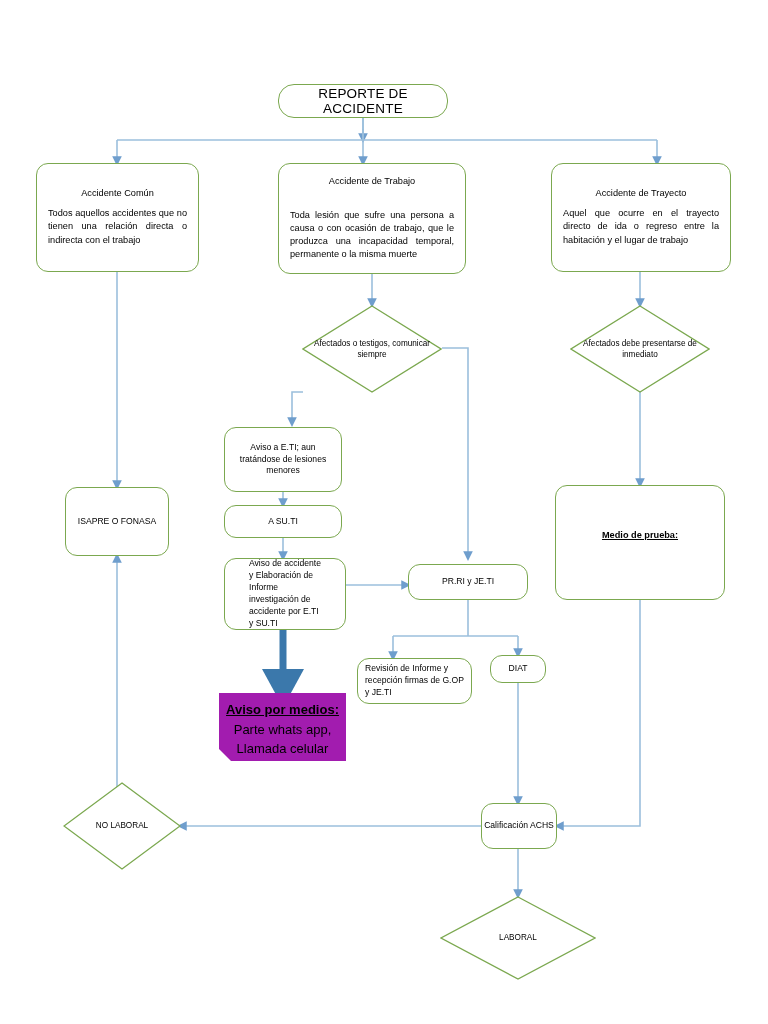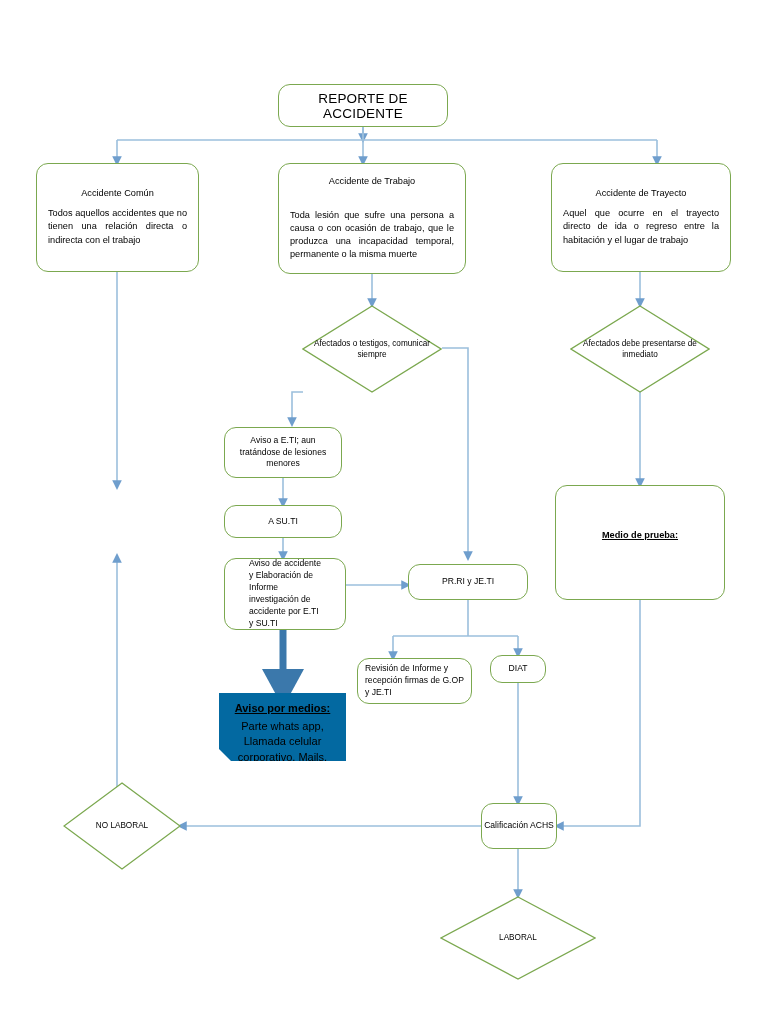--- a/index.html
+++ b/index.html
@@ -70,22 +70,22 @@
     margin:0;
     padding-left:40px;
     font-size:8.4px;
     line-height:1.5;
   }
   .proof-list li{margin:0;padding:0;}
   .proof-list li.just{text-align:justify;}
 
   .yellow{
     position:absolute;
-    background:#0369a1;
-    font-size:11px;
+    background:#a21caf;
+    font-size:13px;
     text-align:center;
     line-height:1.42;
     box-sizing:border-box;
     padding:8px 6px 8px 6px;
     
     clip-path:polygon(0 0, 100% 0, 100% 100%, 12px 100%, 0 calc(100% - 12px));
   }
   .yellow b{
     text-decoration:underline;
     font-weight:bold;
@@ -149,21 +149,21 @@
       <path d="M481,826 L180,826" marker-end="url(#ah)"></path>
 
       <path d="M518,849 L518,896" marker-end="url(#ah)"></path>
     </g>
 
     <g stroke="#3b78ab" stroke-width="7" fill="none">
       <path d="M283,613 L283,690" marker-end="url(#ahb)"></path>
     </g>
   </svg>
 
-  <div class="node rounded center title-node" style="left:278px;top:84px;width:170px;height:43px;">
+  <div class="node rounded center title-node" style="left:278px;top:84px;width:170px;height:34px;border-radius:16px;">
     <span>REPORTE DE ACCIDENTE</span>
   </div>
 
   <div class="node rounded pad" style="left:36px;top:163px;width:163px;height:109px;">
     <div class="head">Accidente Común</div>
     <div class="body-just">Todos aquellos accidentes que no tienen una relación directa o indirecta con el trabajo</div>
   </div>
 
   <div class="node rounded pad" style="left:278px;top:163px;width:188px;height:111px;gap:14px;">
     <div class="head">Accidente de Trabajo</div>
@@ -182,21 +182,21 @@
     <div class="dtext">Afectados o testigos, comunicar siempre</div>
   </div>
 
   <div class="diamond" style="left:570px;top:305px;width:140px;height:88px;">
     <svg class="dshape" viewBox="0 0 140 88" preserveAspectRatio="none">
       <polygon points="70,1 139,44 70,87 1,44" fill="#ffffff" stroke="#7ba84f" stroke-width="1.3"></polygon>
     </svg>
     <div class="dtext">Afectados debe presentarse de inmediato</div>
   </div>
 
-  <div class="node rounded center" style="left:224px;top:427px;width:118px;height:51px;padding:4px 12px;">
+  <div class="node rounded center" style="left:224px;top:427px;width:118px;height:65px;padding:4px 12px;">
     <div class="small">Aviso a E.TI; aun tratándose de lesiones menores</div>
   </div>
 
   <div class="node rounded center" style="left:224px;top:505px;width:118px;height:33px;">
     <div class="small">A SU.TI</div>
   </div>
 
   <div class="node rounded" style="left:224px;top:558px;width:122px;height:72px;padding:6px 24px;">
     <div class="smallleft">Aviso de accidente y Elaboración de Informe investigación de accidente por E.TI y SU.TI</div>
   </div>
@@ -211,20 +211,23 @@
   </div>
 
   <div class="node rounded" style="left:357px;top:658px;width:115px;height:46px;padding:5px 7px;">
     <div class="smallleft">Revisión de Informe y recepción firmas de G.OP y JE.TI</div>
   </div>
 
   <div class="node rounded center" style="left:490px;top:655px;width:56px;height:28px;">
     <div class="small">DIAT</div>
   </div>
 
+  <div class="node rounded center" style="left:65px;top:487px;width:104px;height:69px;">
+    <div class="small">ISAPRE O FONASA</div>
+  </div>
 
   <div class="node rounded" style="left:555px;top:485px;width:170px;height:115px;padding:9px 6px;">
     <div class="proof-title">Medio de prueba:</div>
   </div>
 
   <div class="node rounded center" style="left:481px;top:803px;width:76px;height:46px;">
     <div class="small">Calificación ACHS</div>
   </div>
 
   <div class="diamond" style="left:63px;top:782px;width:118px;height:88px;">

